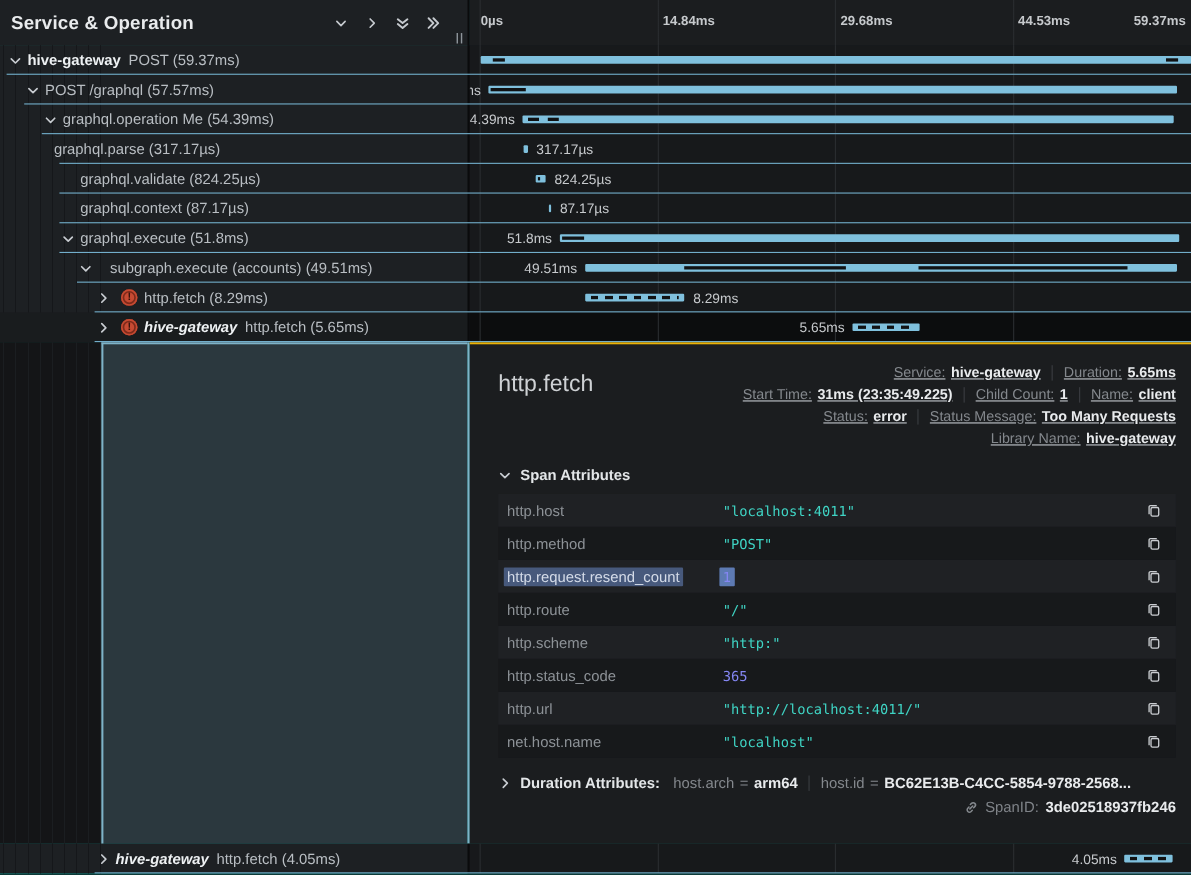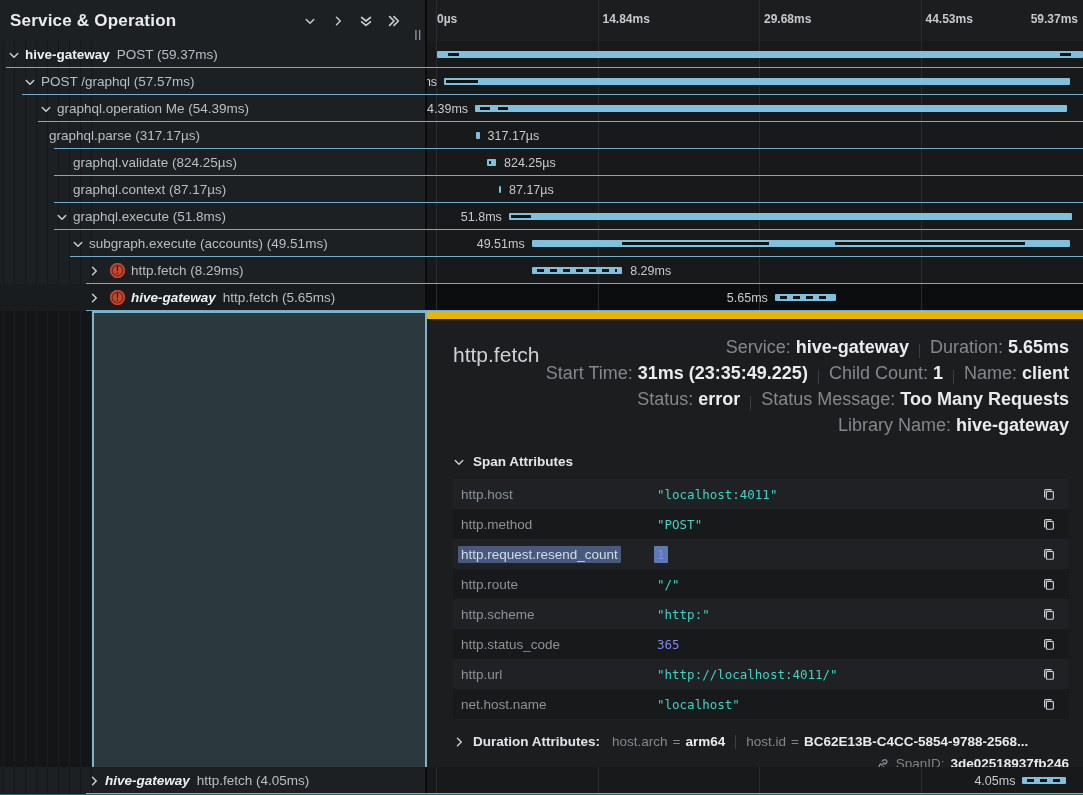--- a/index.html
+++ b/index.html
@@ -46,26 +46,26 @@
     background:repeating-linear-gradient(90deg,#101214 0 7px,transparent 7px 13px);}
   .bar-label{position:absolute;top:7px;font-size:12.5px;color:#c7cacd;white-space:nowrap;}
   
   .expanded{display:flex;height:456px;}
   .exp-guides{width:92px;background:#141517;position:relative;}
   .exp-guides::before{content:"";position:absolute;inset:0;
     background:repeating-linear-gradient(90deg,transparent 0 3px,#1b1e21 3px 4px,transparent 4px 11px);}
   .exp-spacer{width:333px;box-sizing:border-box;background:#2b383e;
               border-top:2px solid #7fb3c8;border-left:2px solid #7fb3c8;}
   .exp-div{width:2px;background:#7fb3c8;}
-  .detail{flex:1;box-sizing:border-box;background:#1b1d1f;border-top:8px solid #eab308;
+  .detail{flex:1;box-sizing:border-box;background:#1b1d1f;border-top:2px solid #eab308;
           padding:12px 14px 0 26px;overflow:hidden;}
   .d-head{display:flex;align-items:flex-start;}
   .d-title{font-size:21px;color:#ced1d4;padding-top:12px;}
   .d-meta{margin-left:auto;display:flex;flex-direction:column;gap:5px;padding-top:6px;}
-  .d-meta-line{display:flex;justify-content:flex-end;align-items:flex-end;font-size:18px;}
+  .d-meta-line{display:flex;justify-content:flex-end;align-items:flex-end;font-size:13px;text-decoration:underline;}
   .d-meta-line .lab{color:#84888d;}
   .d-meta-line .val{color:#e9ebed;font-weight:bold;margin-left:5px;}
   .vsep{width:1px;height:14px;background:#3b3e42;margin:0 10px;}
   .section-hdr{margin-top:18px;display:flex;align-items:center;gap:8px;cursor:pointer;}
   .section-hdr .chev{color:#c8ccd1;}
   .section-hdr .stitle{font-size:13.5px;font-weight:bold;color:#e3e6e8;}
   .attr-table{margin-top:10px;}
   .attr-row{display:flex;align-items:center;height:30px;padding:0 12px 0 8px;}
   .attr-row.odd{background:#1f2124;}
   .attr-row.even{background:#17191b;}
@@ -245,21 +245,21 @@
         </div>
         <div class="cell-tl gridbg">
           <div class="bar" style="left: 81.814px; width: 563.631px;">
             <span class="seg" style="left: 2.17618px; width: 19.5856px;"></span>
           </div>
           <span class="bar-label" style="left: 74.814px; transform: translateX(-100%);">51.8ms</span>
         </div>
         <span class="underline" style="left: 54px;"></span>
       </div>
       <div class="row">
-        <div class="cell-tree" style="padding-left: 72px;">
+        <div class="cell-tree" style="padding-left: 72px; gap: 11px;">
           <span class="chev">
             <svg width="12" height="12" viewBox="0 0 16 16" fill="none" stroke="currentColor" stroke-width="2" stroke-linecap="round" stroke-linejoin="round">
               <path d="M3 6l5 5 5-5"></path>
             </svg>
           </span>
           <span class="txtwrap">
             <span class="spantext">subgraph.execute (accounts) (49.51ms)</span>
           </span>
         </div>
         <div class="cell-tl gridbg">

